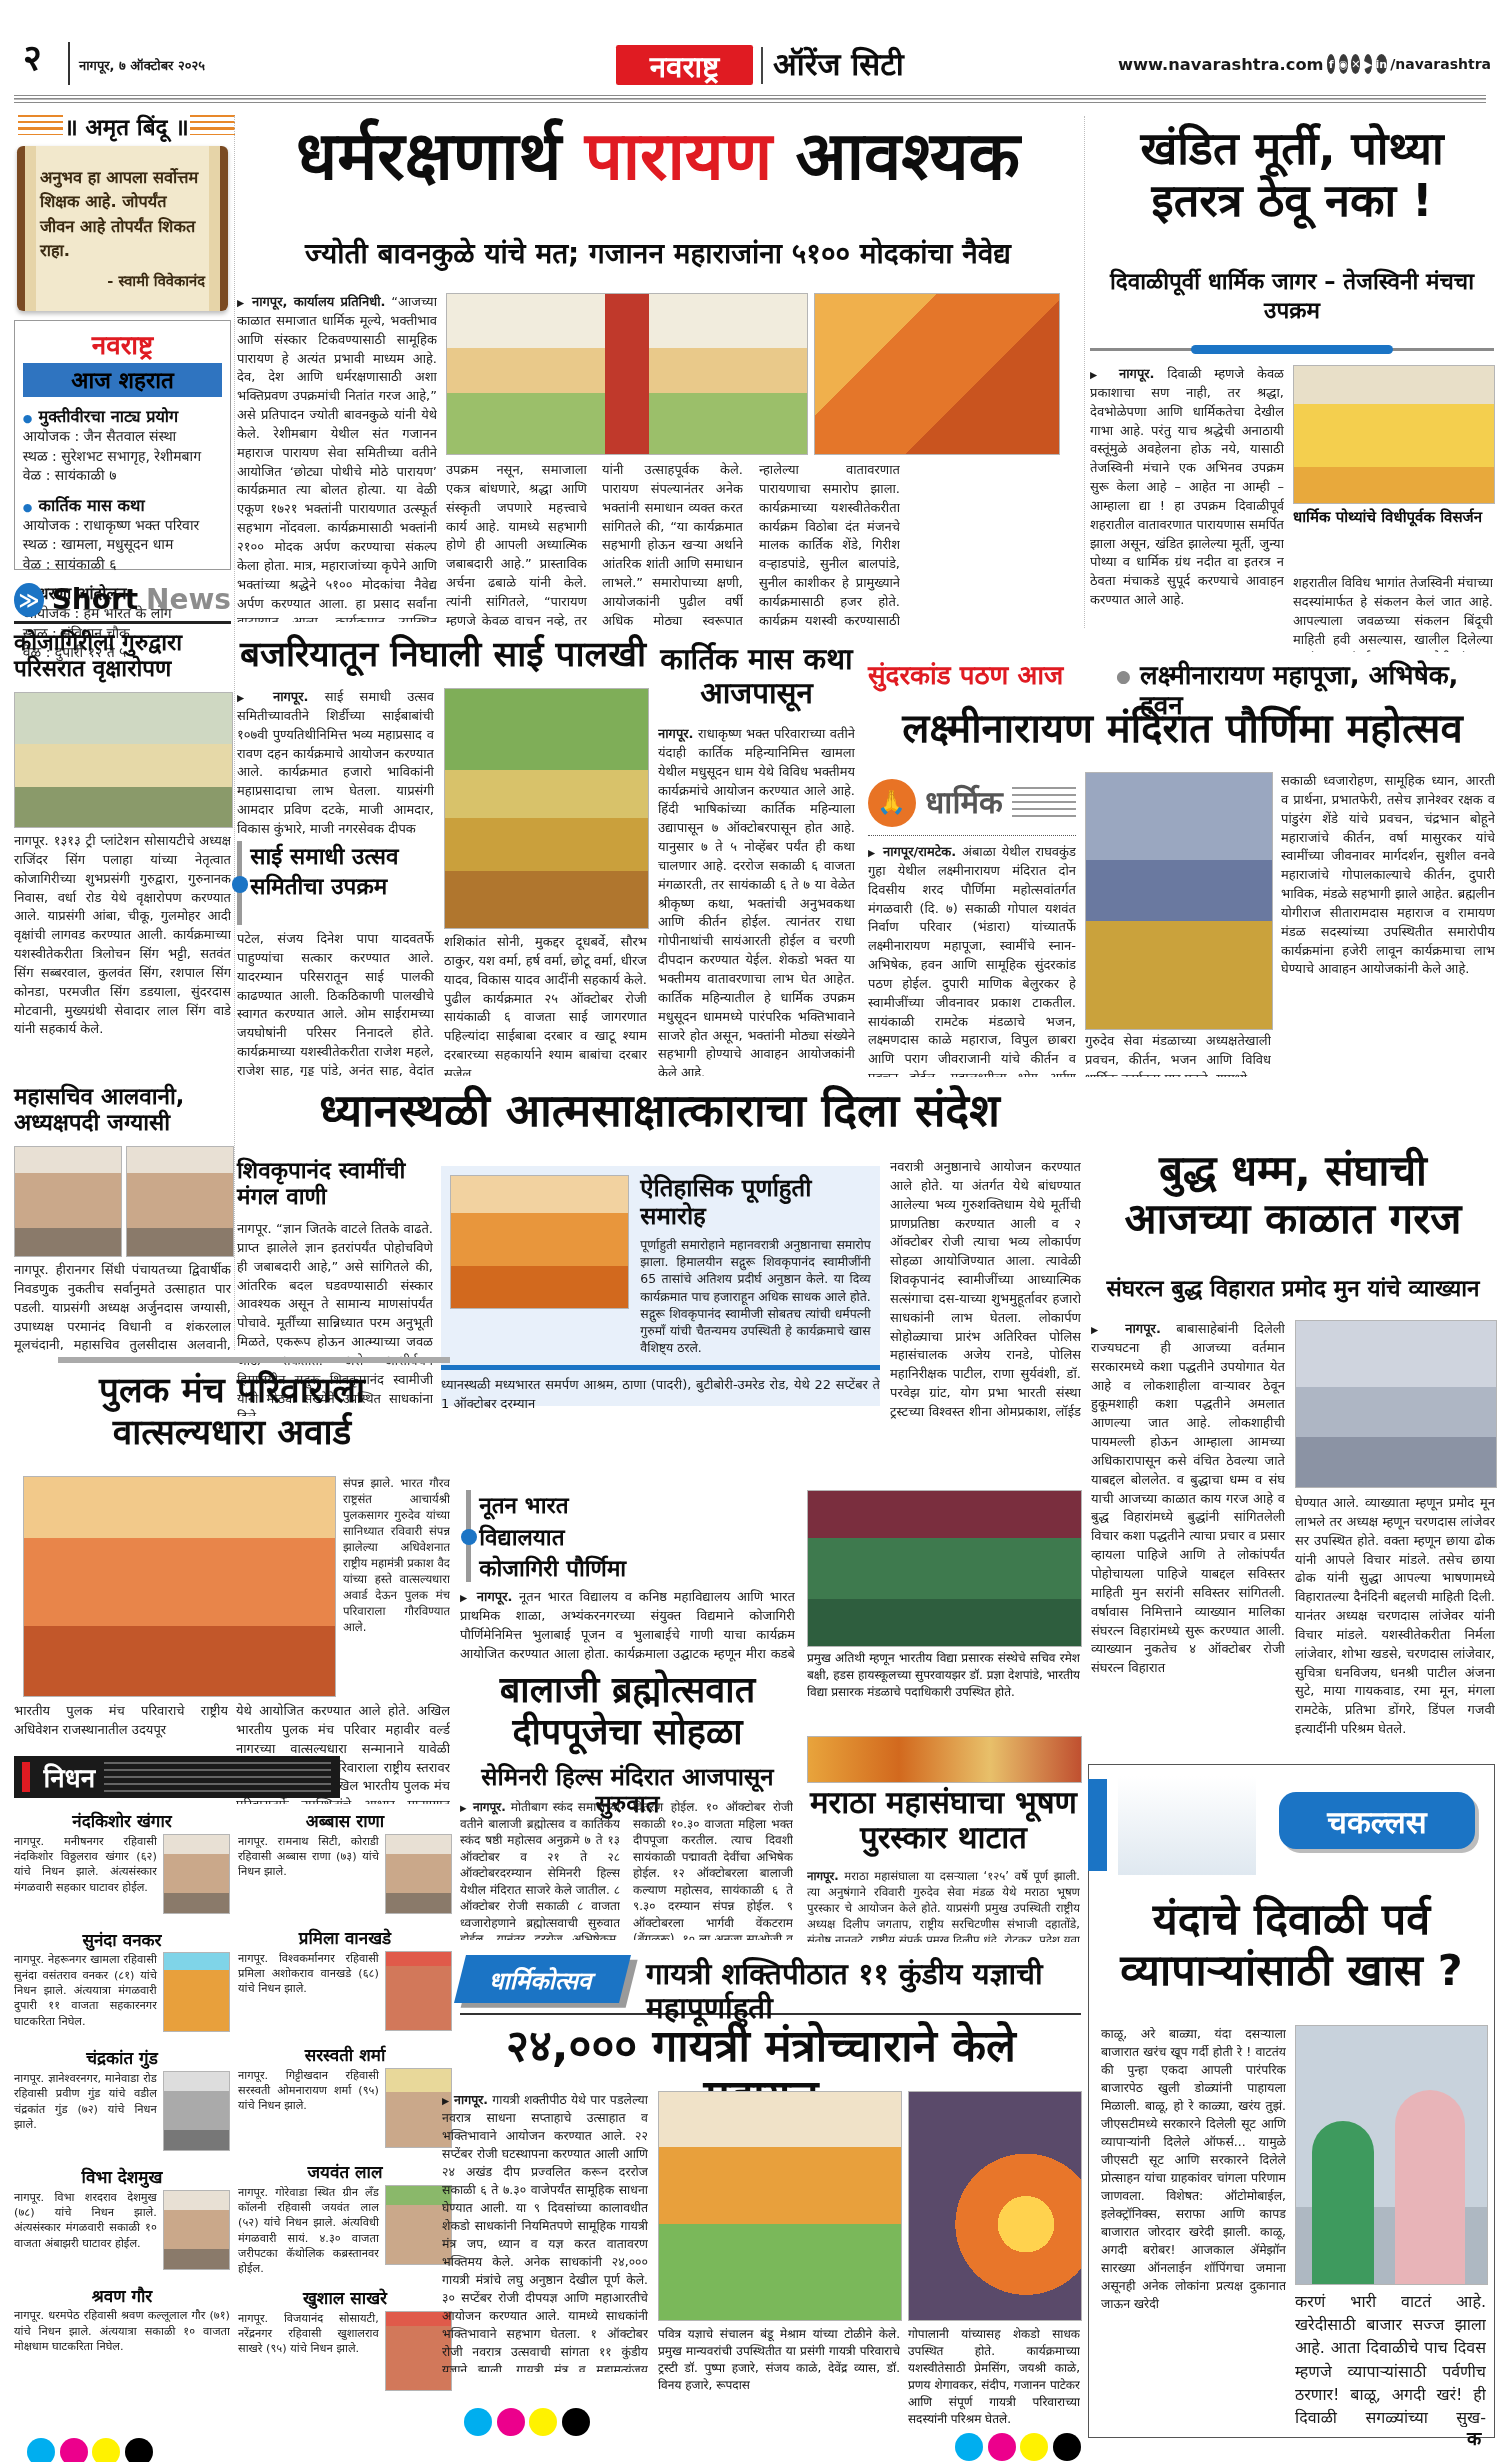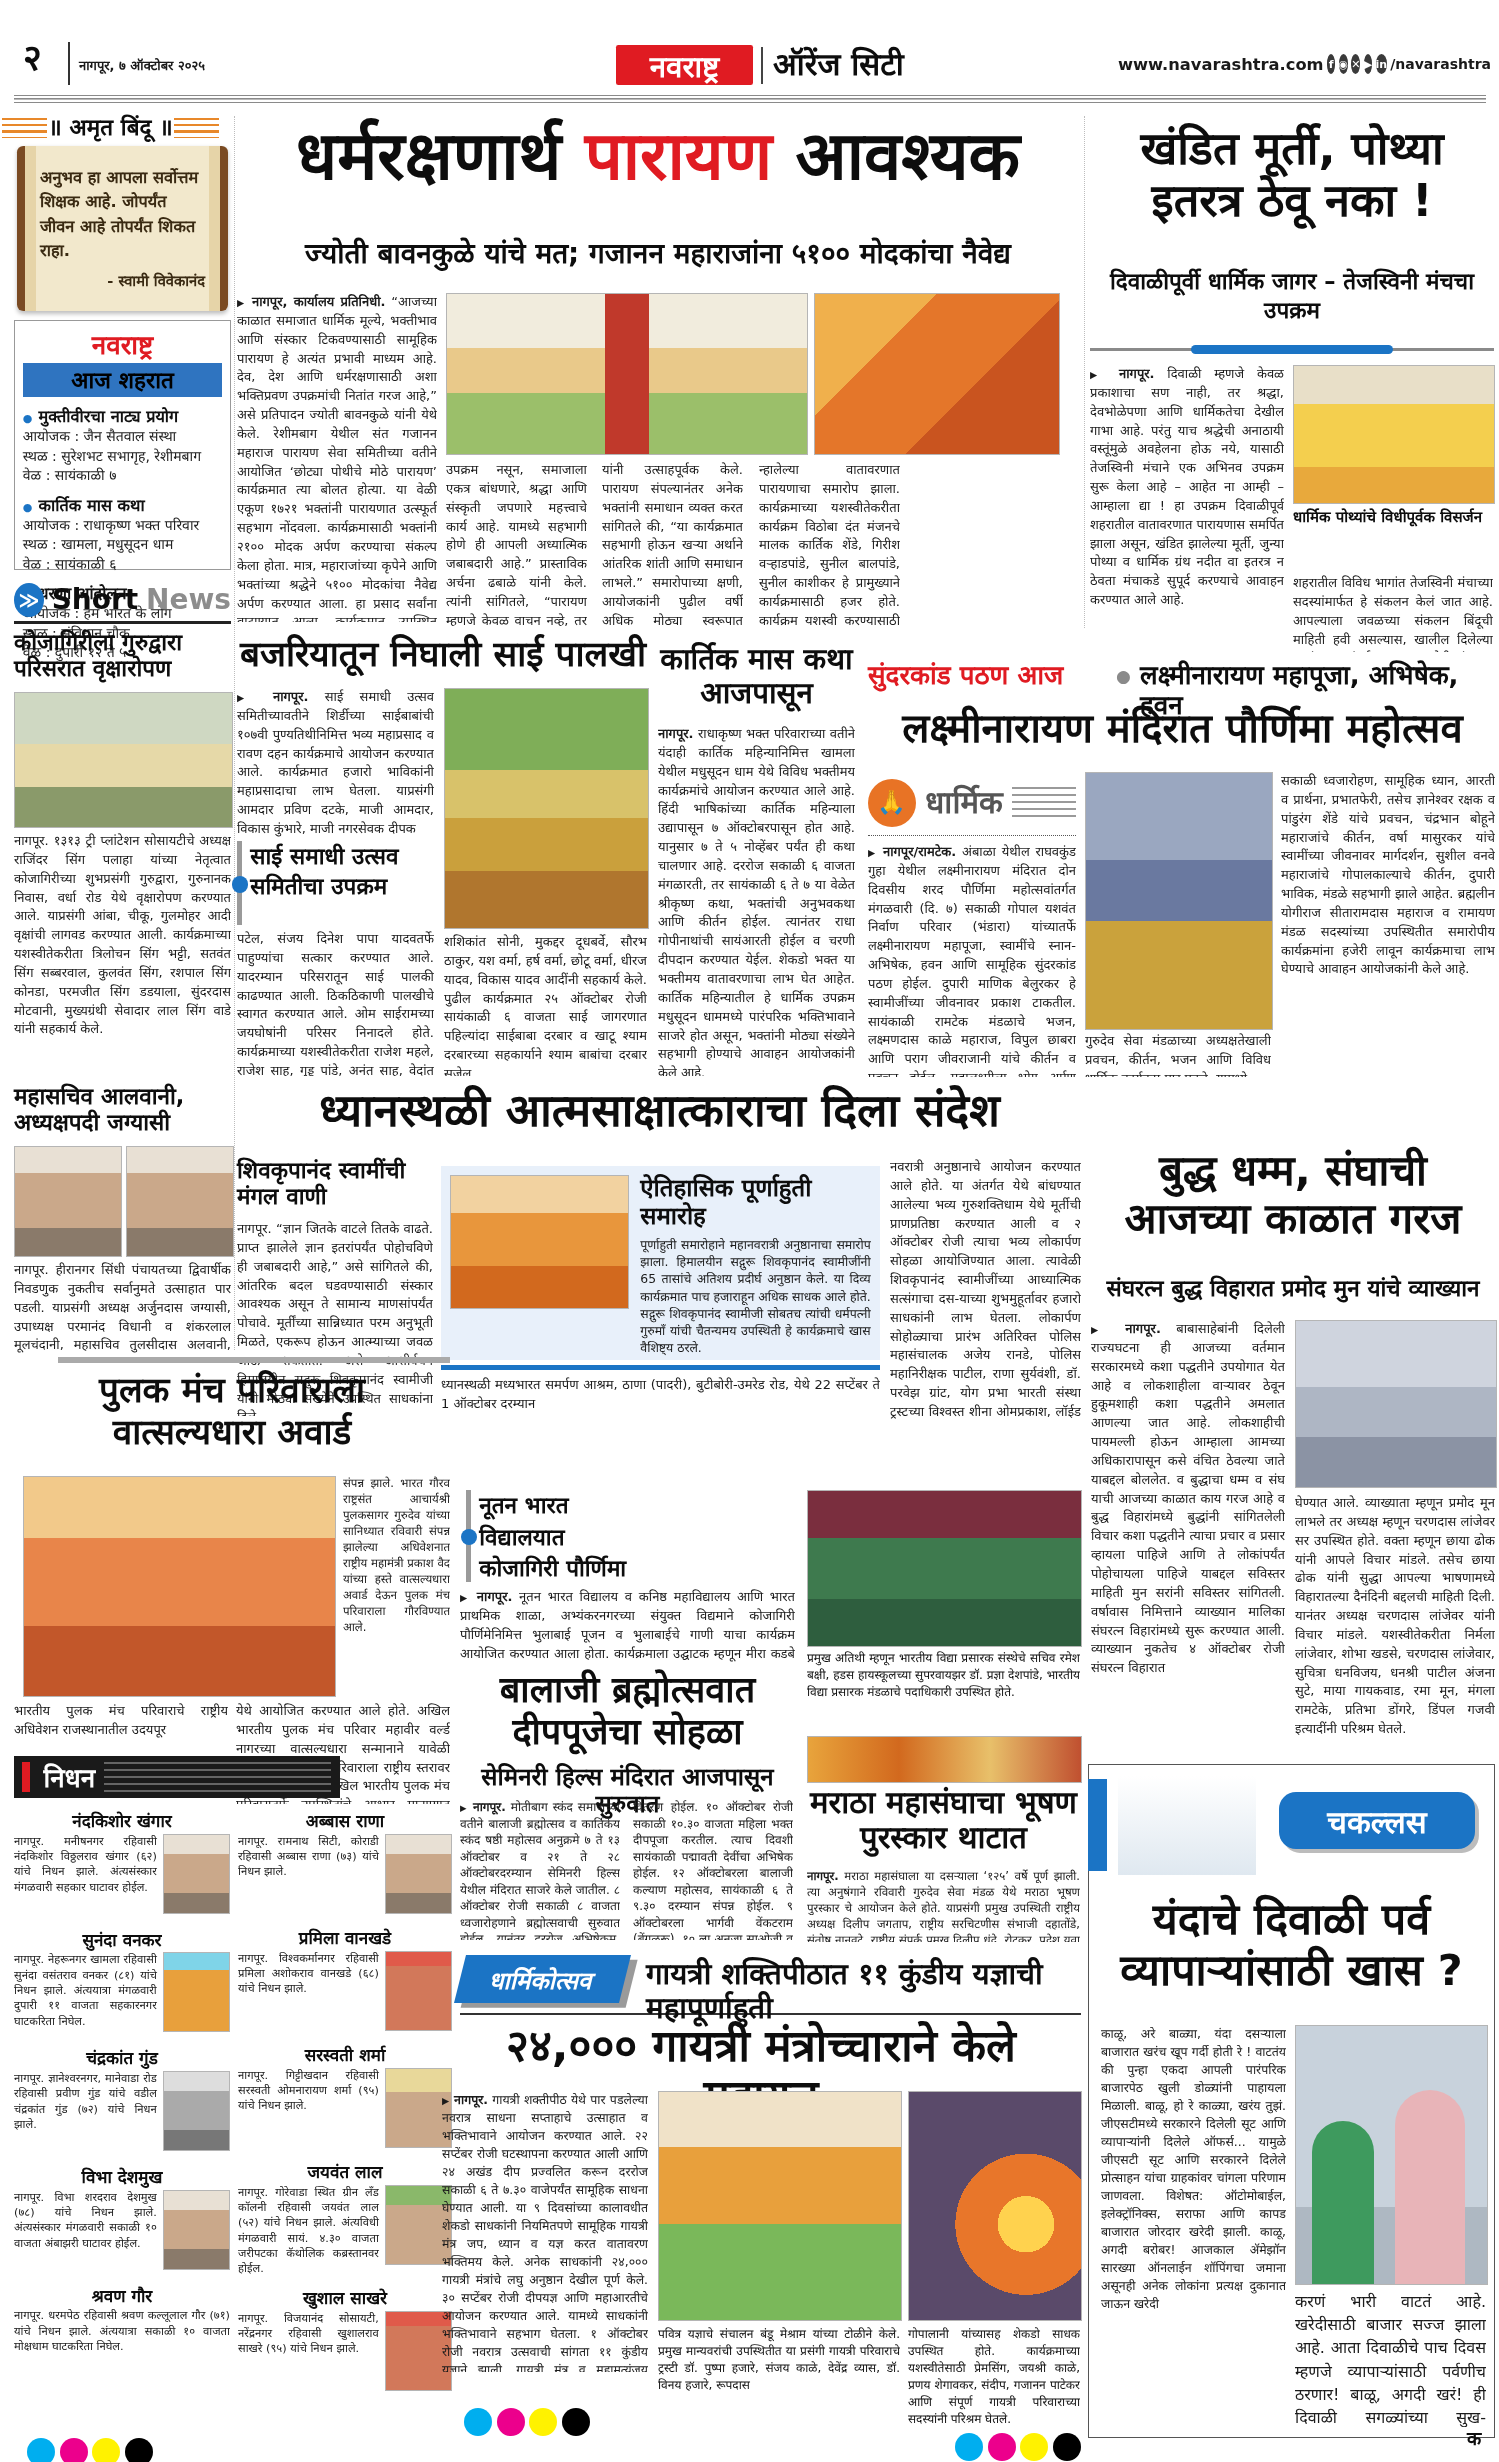--- a/index.html
+++ b/index.html
@@ -65,21 +65,21 @@
     <span style="font-size:16.3px;font-weight:bold;">www.navarashtra.com</span>
     <span class="icon-circle">f</span>
     <span class="icon-circle">◉</span>
     <span class="icon-circle">✕</span>
     <span class="icon-circle">▶</span>
     <span class="icon-circle">in</span>
     <span style="font-size:14px;font-weight:bold;margin-left:3.1px;">/navarashtra</span>
   </div>
   <div class="abs rule3" style="left:14px;top:95px;width:1472px;"></div>
 
-  <div class="abs" style="left:2px;top:115px;width:217px;height:26px;display:flex;align-items:center;gap:1px;">
+  <div class="abs" style="left:18px;top:115px;width:217px;height:26px;display:flex;align-items:flex-start;gap:1px;">
     <span class="orangestripes" style="flex:1;height:20px;"></span>
     <span class="hl" style="font-size:22.5px;white-space:nowrap;">॥ अमृत बिंदू ॥</span>
     <span class="orangestripes" style="flex:1;height:20px;"></span>
   </div>
   <div class="abs" style="left:17px;top:146px;width:211px;height:165px;border-radius:6.2px;
               background:linear-gradient(90deg,#7a4a22 0 4%,#e6d4a8 4% 9%,#f2e8cc 9% 91%,#e6d4a8 91% 96%,#7a4a22 96% 100%);
               box-shadow:0 2.3px 4.7px rgba(0,0,0,.25);padding:20px 23px;box-sizing:border-box;">
     <div style="font-size:16.3px;font-weight:bold;line-height:1.5;color:#3a2a12;">अनुभव हा आपला सर्वोत्तम शिक्षक आहे. जोपर्यंत जीवन आहे तोपर्यंत शिकत राहा.</div>
     <div style="font-size:14.7px;font-weight:bold;text-align:right;color:#3a2a12;margin-top:6.2px;">- स्वामी विवेकानंद</div>
   </div>
@@ -186,21 +186,21 @@
     <b><span style="font-size:9.3px;">▶</span> <span>नागपूर/रामटेक.</span></b>
     <span>अंबाळा येथील राघवकुंड गुहा येथील लक्ष्मीनारायण मंदिरात दोन दिवसीय शरद पौर्णिमा महोत्सवांतर्गत मंगळवारी (दि. ७) सकाळी गोपाल यशवंत निर्वाण परिवार (भंडारा) यांच्यातर्फे लक्ष्मीनारायण महापूजा, स्वामींचे स्नान-अभिषेक, हवन आणि सामूहिक सुंदरकांड पठण होईल. दुपारी माणिक बेलुरकर हे स्वामीजींच्या जीवनावर प्रकाश टाकतील. सायंकाळी रामटेक मंडळाचे भजन, लक्ष्मणदास काळे महाराज, विपुल छाबरा आणि पराग जीवराजानी यांचे कीर्तन व प्रवचन होईल. महालक्ष्मीला भोग अर्पण करून महोत्सवाचा समारोप केला जाईल. लक्ष्मीनारायण मंदिरात सोमवारी (दि. ६)</span>
   </div>
   <div class="abs ph ph-idols" style="left:1085px;top:772px;width:186px;height:256px;"></div>
   <div class="abs body" style="left:1085px;top:1032px;width:186px;height:45px;">गुरुदेव सेवा मंडळाच्या अध्यक्षतेखाली प्रवचन, कीर्तन, भजन आणि विविध धार्मिक कार्यक्रम पार पडले. यामध्ये</div>
   <div class="abs body" style="left:1281px;top:772px;width:214px;height:306px;">सकाळी ध्वजारोहण, सामूहिक ध्यान, आरती व प्रार्थना, प्रभातफेरी, तसेच ज्ञानेश्वर रक्षक व पांडुरंग शेंडे यांचे प्रवचन, चंद्रभान बोहूने महाराजांचे कीर्तन, वर्षा मासुरकर यांचे स्वामींच्या जीवनावर मार्गदर्शन, सुशील वनवे महाराजांचे गोपालकाल्याचे कीर्तन, दुपारी भाविक, मंडळे सहभागी झाले आहेत. ब्रह्मलीन योगीराज सीतारामदास महाराज व रामायण मंडळ सदस्यांच्या उपस्थितीत समारोपीय कार्यक्रमांना हजेरी लावून कार्यक्रमाचा लाभ घेण्याचे आवाहन आयोजकांनी केले आहे.</div>
 
   <div class="abs hl ctr" style="left:237px;top:1085px;width:845px;font-size:45px;">ध्यानस्थळी आत्मसाक्षात्काराचा दिला संदेश</div>
   <div class="abs hl" style="left:237px;top:1158px;width:196px;font-size:22.5px;">शिवकृपानंद स्वामींची मंगल वाणी</div>
   <div class="abs body" style="left:237px;top:1220px;width:196px;height:196px;">नागपूर. “ज्ञान जितके वाटले तितके वाढते. प्राप्त झालेले ज्ञान इतरांपर्यंत पोहोचविणे ही जबाबदारी आहे,” असे सांगितले की, आंतरिक बदल घडवण्यासाठी संस्कार आवश्यक असून ते सामान्य माणसांपर्यंत पोचावे. मूर्तींच्या सान्निध्यात परम अनुभूती मिळते, एकरूप होऊन आत्म्याच्या जवळ जाऊ शकतात. असे आशीर्वचन हिमालयीन सद्गुरू शिवकृपानंद स्वामीजी यांनी मोठ्या संख्येने उपस्थित साधकांना दिले.</div>
-  <div class="abs" style="left:441px;top:1166px;width:439px;height:194px;background:#e8f0fa;padding:9.3px;box-sizing:border-box;overflow:hidden;">
+  <div class="abs" style="left:441px;top:1166px;width:439px;height:240px;background:#e8f0fa;padding:9.3px;box-sizing:border-box;overflow:hidden;">
     <div class="ph ph-swami" style="float:left;width:177px;height:132px;margin:0 11px 4.7px 0;"></div>
     <div class="hl" style="font-size:24px;">ऐतिहासिक पूर्णाहुती समारोह</div>
     <div class="body sm" style="margin-top:6.2px;font-size:12.4px;">पूर्णाहुती समारोहाने महानवरात्री अनुष्ठानाचा समारोप झाला. हिमालयीन सद्गुरू शिवकृपानंद स्वामीजींनी 65 तासांचे अतिशय प्रदीर्घ अनुष्ठान केले. या दिव्य कार्यक्रमात पाच हजाराहून अधिक साधक आले होते. सद्गुरू शिवकृपानंद स्वामीजी सोबतच त्यांची धर्मपत्नी गुरुमाँ यांची चैतन्यमय उपस्थिती हे कार्यक्रमाचे खास वैशिष्ट्य ठरले.</div>
   </div>
   <div class="abs" style="left:441px;top:1365px;width:439px;height:5.4px;background:#1b74c5;"></div>
   <div class="abs body" style="left:441px;top:1376px;width:439px;height:43px;">ध्यानस्थळी मध्यभारत समर्पण आश्रम, ठाणा (पादरी), बुटीबोरी-उमरेड रोड, येथे 22 सप्टेंबर ते 1 ऑक्टोबर दरम्यान</div>
   <div class="abs body" style="left:890px;top:1158px;width:191px;height:261px;">नवरात्री अनुष्ठानाचे आयोजन करण्यात आले होते. या अंतर्गत येथे बांधण्यात आलेल्या भव्य गुरुशक्तिधाम येथे मूर्तीची प्राणप्रतिष्ठा करण्यात आली व २ ऑक्टोबर रोजी त्याचा भव्य लोकार्पण सोहळा आयोजिण्यात आला. त्यावेळी शिवकृपानंद स्वामीजींच्या आध्यात्मिक सत्संगाचा दस-याच्या शुभमुहूर्तावर हजारो साधकांनी लाभ घेतला. लोकार्पण सोहोळ्याचा प्रारंभ अतिरिक्त पोलिस महासंचालक अजेय रानडे, पोलिस महानिरीक्षक पाटील, राणा सुर्यवंशी, डॉ. परवेझ ग्रांट, योग प्रभा भारती संस्था ट्रस्टच्या विश्वस्त शीना ओमप्रकाश, लॉईड एनर्जी लिमिटेडचे प्रभाकरण, व्यंकटेशन, आशीष फडणवीस, नरसिम्हा रेड्डी यांच्या हस्ते दीपप्रज्वलनाने करण्यात आला.</div>
 
   <div class="abs hl ctr" style="left:1091px;top:1147px;width:404px;font-size:42px;">बुद्ध धम्म, संघाची आजच्या काळात गरज</div>
   <div class="abs hl ctr" style="left:1091px;top:1276px;width:404px;font-size:22.5px;">संघरत्न बुद्ध विहारात प्रमोद मुन यांचे व्याख्यान</div>

